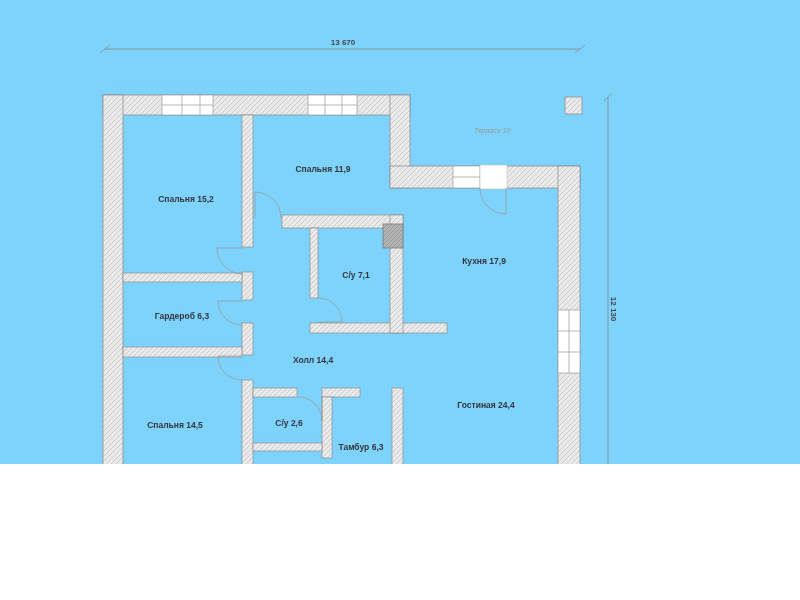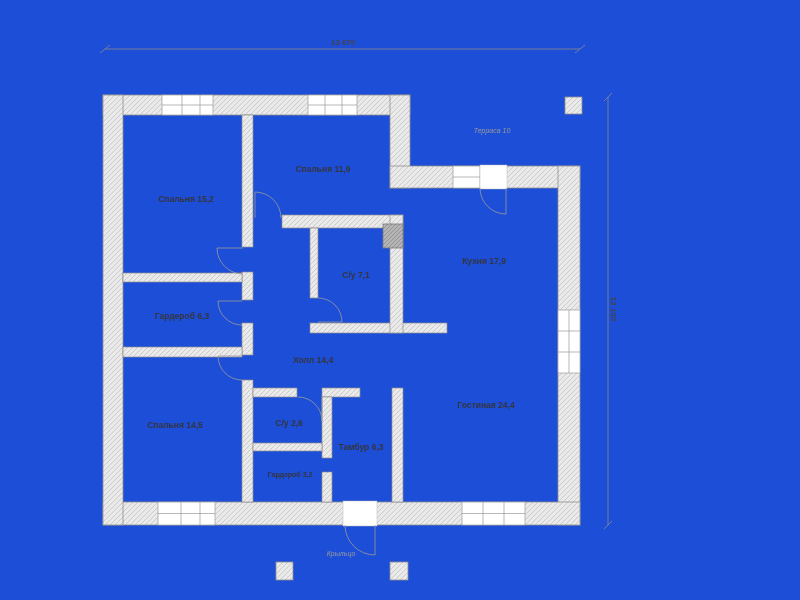--- a/index.html
+++ b/index.html
@@ -1,19 +1,19 @@
 <!DOCTYPE html>
 <html><head>
 <meta charset="utf-8">
 <style>
   html,body{margin:0;padding:0;background:#fff;}
   .canvas{
     position:relative;
-    width:800px;height:600px;
-    background:#1d4ed8;
+    width:800px;height:464px;
+    background:#7dd3fc;
     font-family:"Liberation Sans", sans-serif;
     overflow:hidden;
   }
   svg{display:block;}
   .room-label{
     font-family:"Liberation Sans", sans-serif;
     font-size:8.5px;
     font-weight:bold;
     fill:#35353d;
   }

